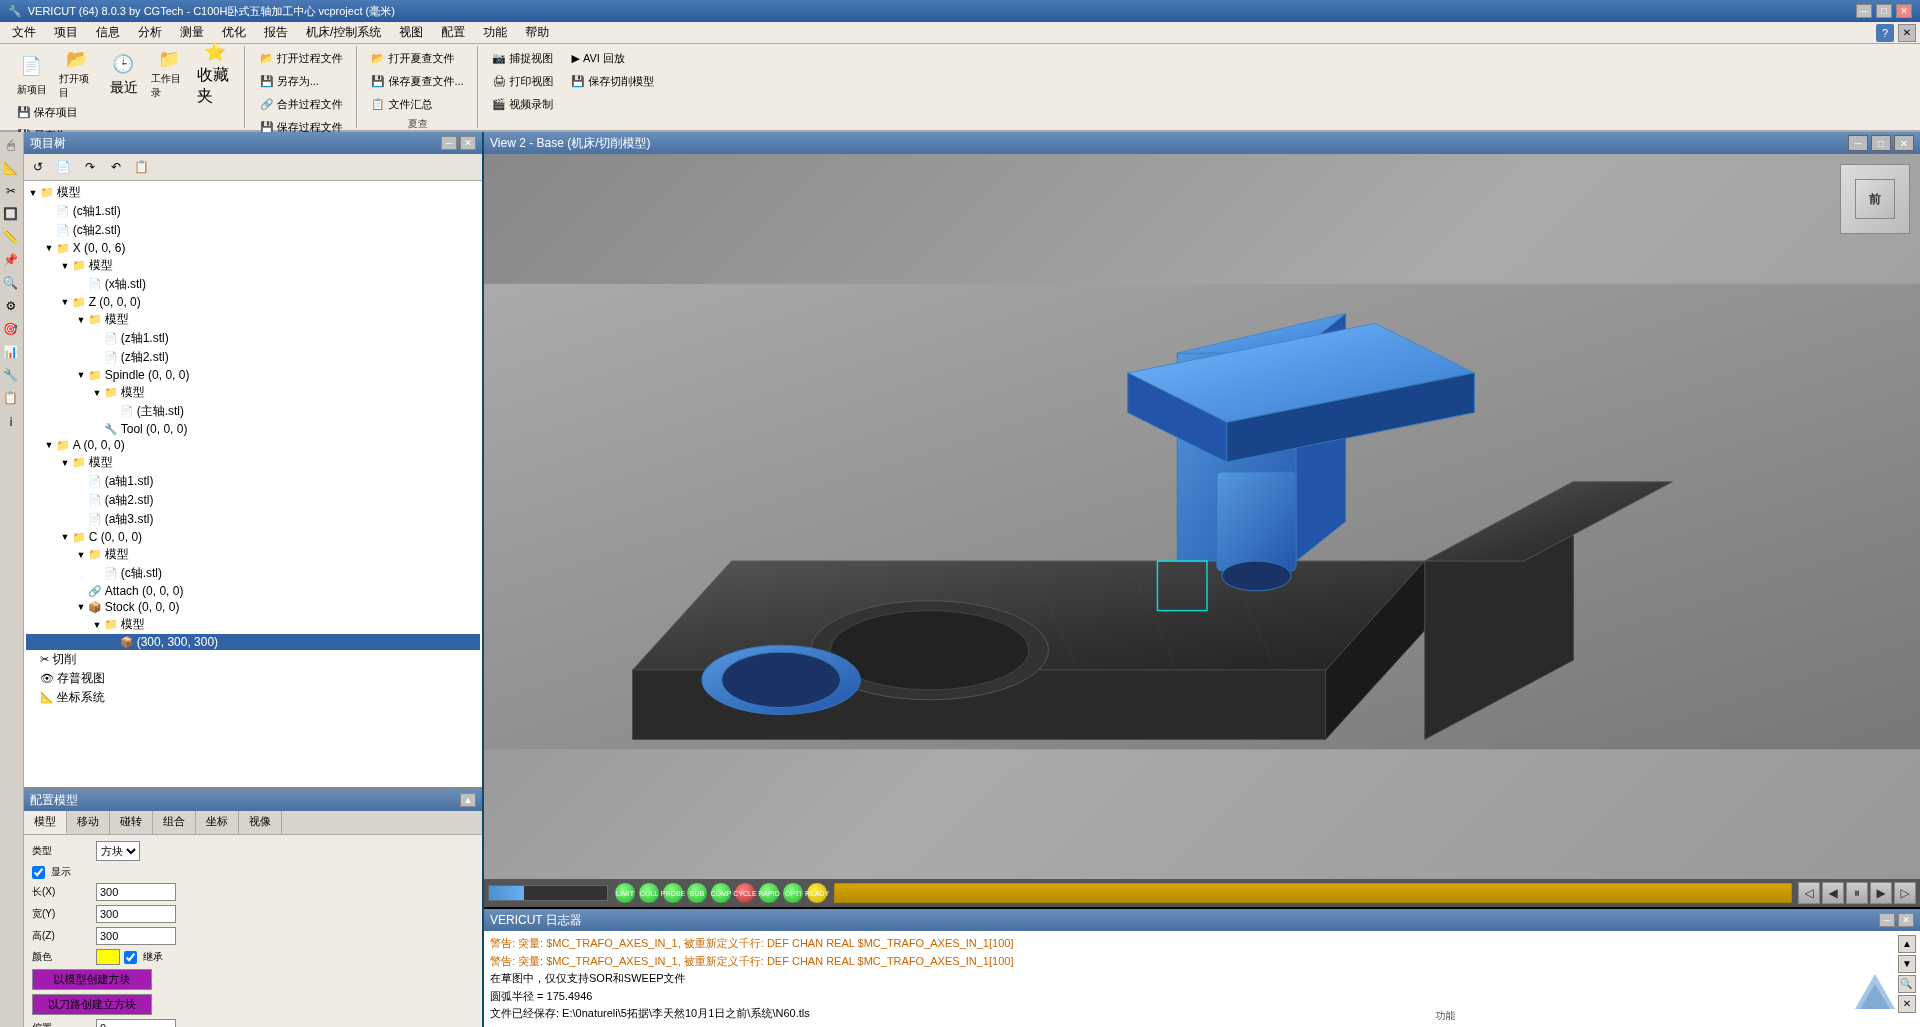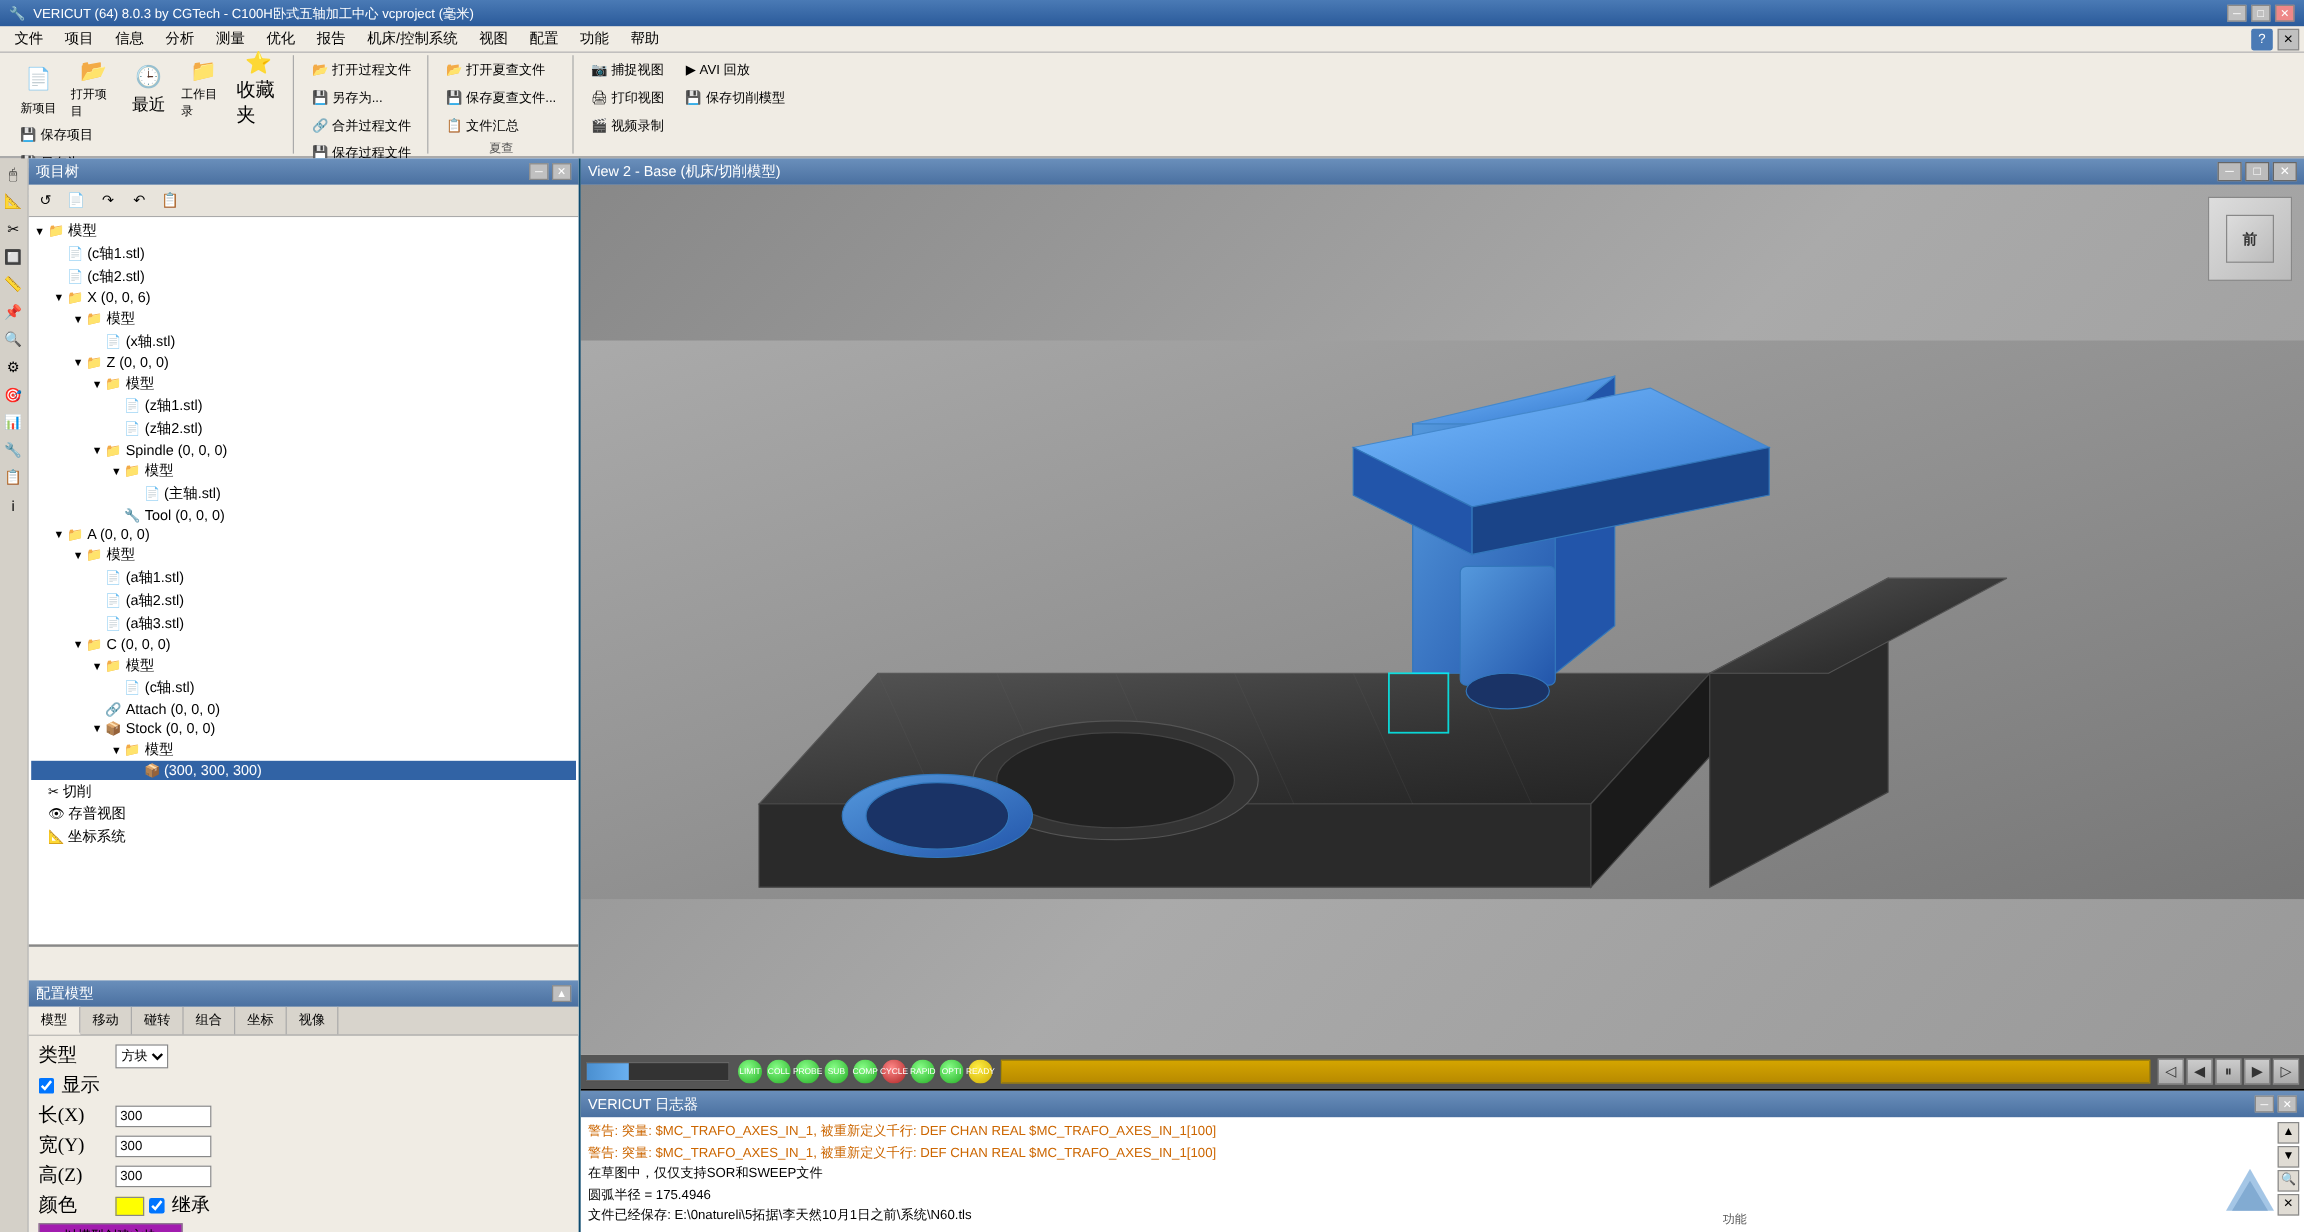--- a/index.html
+++ b/index.html
@@ -176,21 +176,20 @@
     }
     #config-header {
       background: linear-gradient(to bottom, #6a8fbb, #4a70a0);
       color: #fff;
       height: 22px;
       display: flex;
       align-items: center;
       padding: 0 6px;
       font-size: 12px;
       justify-content: space-between;
-      margin-top: 28px;
     }
     #config-tabs {
       display: flex;
       background: #d8d4cc;
       border-bottom: 1px solid #aaa;
     }
     .config-tab {
       padding: 3px 10px;
       font-size: 11px;
       cursor: pointer;
@@ -201,21 +200,21 @@
       padding: 6px 8px;
       flex: 1;
       overflow-y: auto;
     }
     .config-row {
       display: flex;
       align-items: center;
       margin-bottom: 4px;
       gap: 4px;
     }
-    .config-label { font-size: 16px; min-width: 60px; font-family: Liberation Serif, serif; }
+    .config-label { font-size: 10px; min-width: 60px; }
     .config-select {
       height: 20px;
       font-size: 11px;
       border: 1px solid #888;
       background: #fff;
     }
     .config-input {
       width: 80px;
       height: 18px;
       font-size: 11px;

